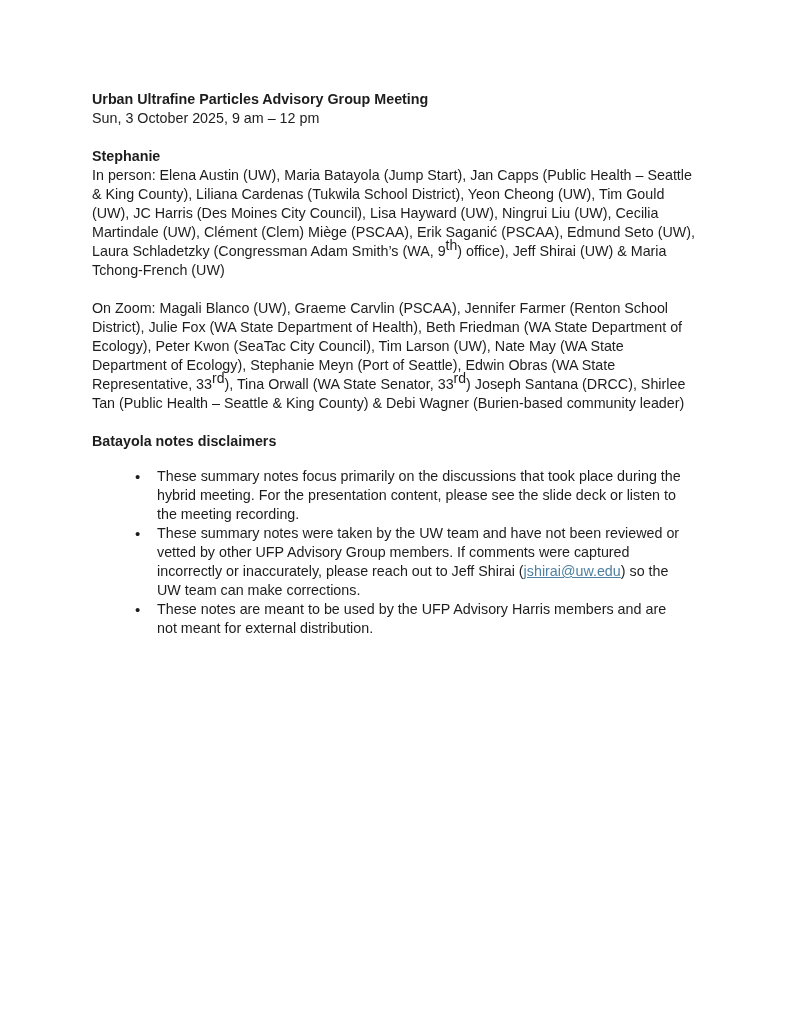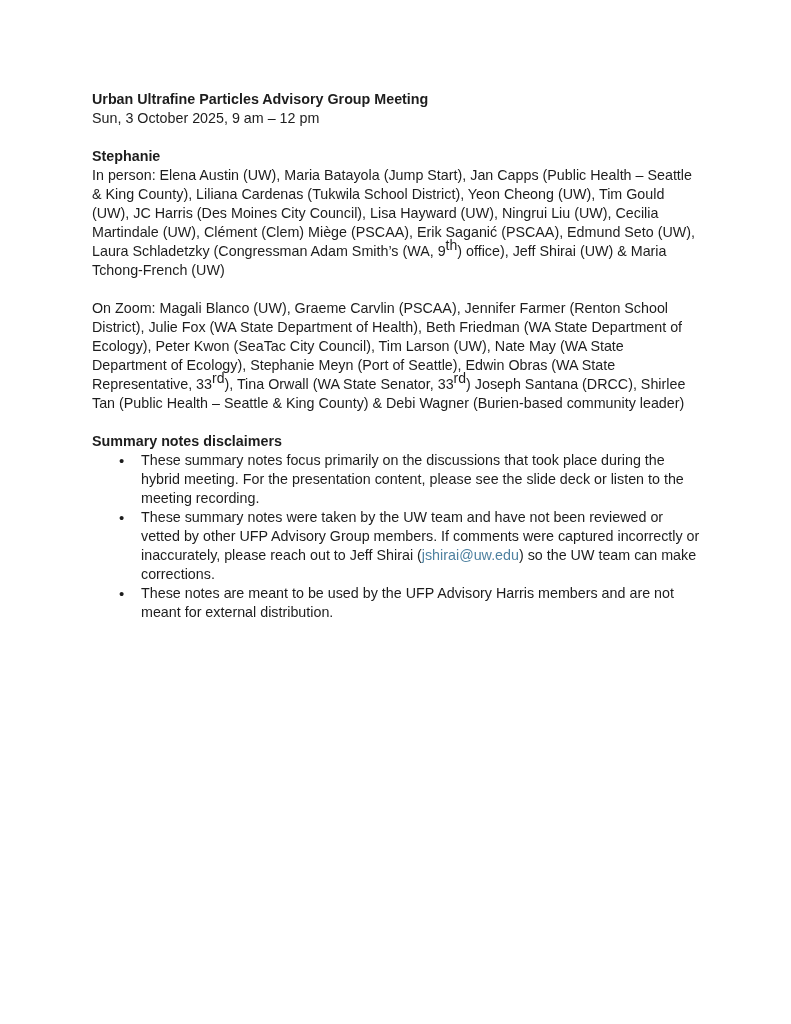--- a/index.html
+++ b/index.html
@@ -25,36 +25,37 @@
   .bold { font-weight: bold; }
   .italic { }
   .gap { height: 19px; }
   sup {
     font-size: 14px;
     line-height: 0;
     vertical-align: super;
   }
   ul.disclaimers {
     list-style: none;
-    margin: 0;
+    margin: 16px;
     padding: 0;
   }
   ul.disclaimers li {
     position: relative;
     padding-left: 49px;
   }
   ul.disclaimers li::before {
     content: "\2022";
     position: absolute;
     left: 27px;
     top: 0;
     font-size: 15px;
   }
   a.email-link {
     color: var(--link-color, #4e81a0);
+    text-decoration: underline;
     cursor: pointer;
   }
   .footer {
     position: absolute;
     top: 941px;
     left: 0;
     right: 0;
     text-align: center;
     font-size: 13.5px;
     color: #333333;
@@ -74,21 +75,21 @@
     <p class="bold">Stephanie</p>
 
     <p><span class="italic">In person</span><span>: Elena Austin (UW), Maria Batayola (Jump Start), Jan Capps (Public Health – Seattle &amp; King County), Liliana Cardenas (Tukwila School District), Yeon Cheong (UW), Tim Gould (UW), JC Harris (Des Moines City Council), Lisa Hayward (UW), Ningrui Liu (UW), Cecilia Martindale (UW), Clément (Clem) Miège (PSCAA), Erik Saganić (PSCAA), Edmund Seto (UW), Laura Schladetzky (Congressman Adam Smith’s (WA, 9</span><sup>th</sup><span>) office), Jeff Shirai (UW) &amp; Maria Tchong-French (UW)</span></p>
 
     <div class="gap"></div>
 
     <p><span class="italic">On Zoom</span><span>: Magali Blanco (UW), Graeme Carvlin (PSCAA), Jennifer Farmer (Renton School District), Julie Fox (WA State Department of Health), Beth Friedman (WA State Department of Ecology), Peter Kwon (SeaTac City Council), Tim Larson (UW), Nate May (WA State Department of Ecology), Stephanie Meyn (Port of Seattle), Edwin Obras (WA State Representative, 33</span><sup>rd</sup><span>), Tina Orwall (WA State Senator, 33</span><sup>rd</sup><span>) Joseph Santana (DRCC), Shirlee Tan (Public Health – Seattle &amp; King County) &amp; Debi Wagner (Burien-based community leader)</span></p>
 
     <div class="gap"></div>
 
-    <p class="bold">Summary notes disclaimers</p>
+    <p class="bold">Batayola notes disclaimers</p>
 
     <ul class="disclaimers">
       <li><span>These summary notes focus primarily on the discussions that took place during the hybrid meeting. For the presentation content, please see the slide deck or listen to the meeting recording.</span></li>
       <li><span>These summary notes were taken by the UW team and have not been reviewed or vetted by other UFP Advisory Group members. If comments were captured incorrectly or inaccurately, please reach out to Jeff Shirai (</span><a class="email-link">jshirai@uw.edu</a><span>) so the UW team can make corrections.</span></li>
       <li><span>These notes are meant to be used by the UFP Advisory Harris members and are not meant for external distribution.</span></li>
     </ul>
 
   </div>
 
   <div class="footer">1</div>

